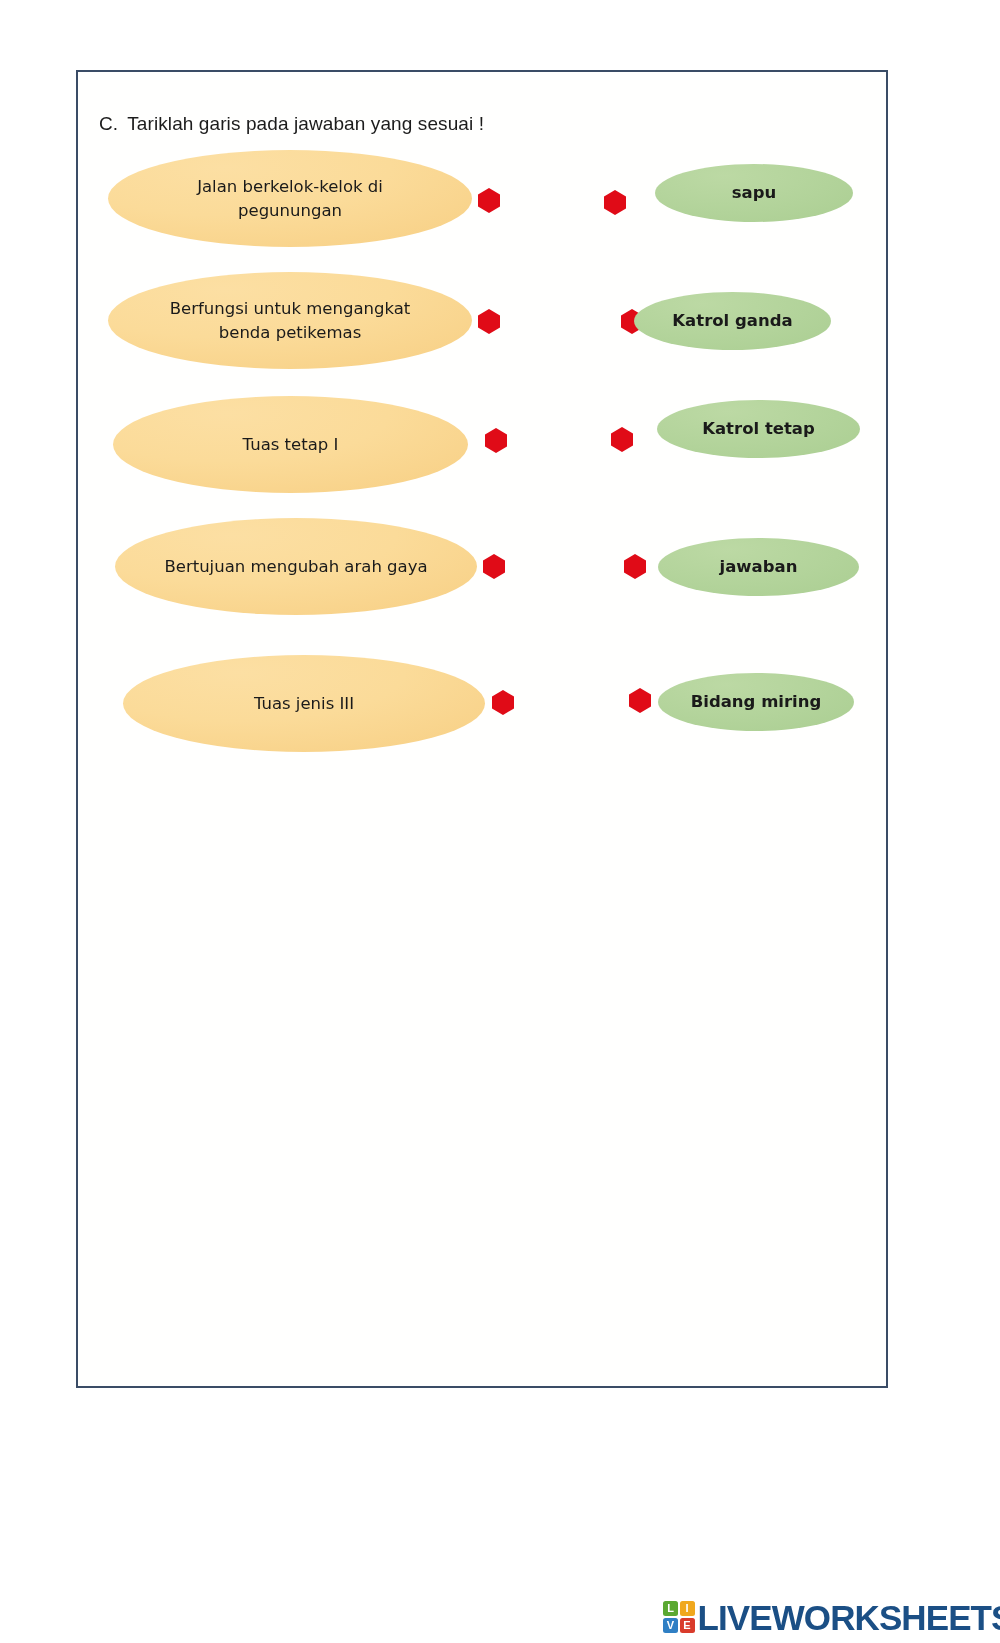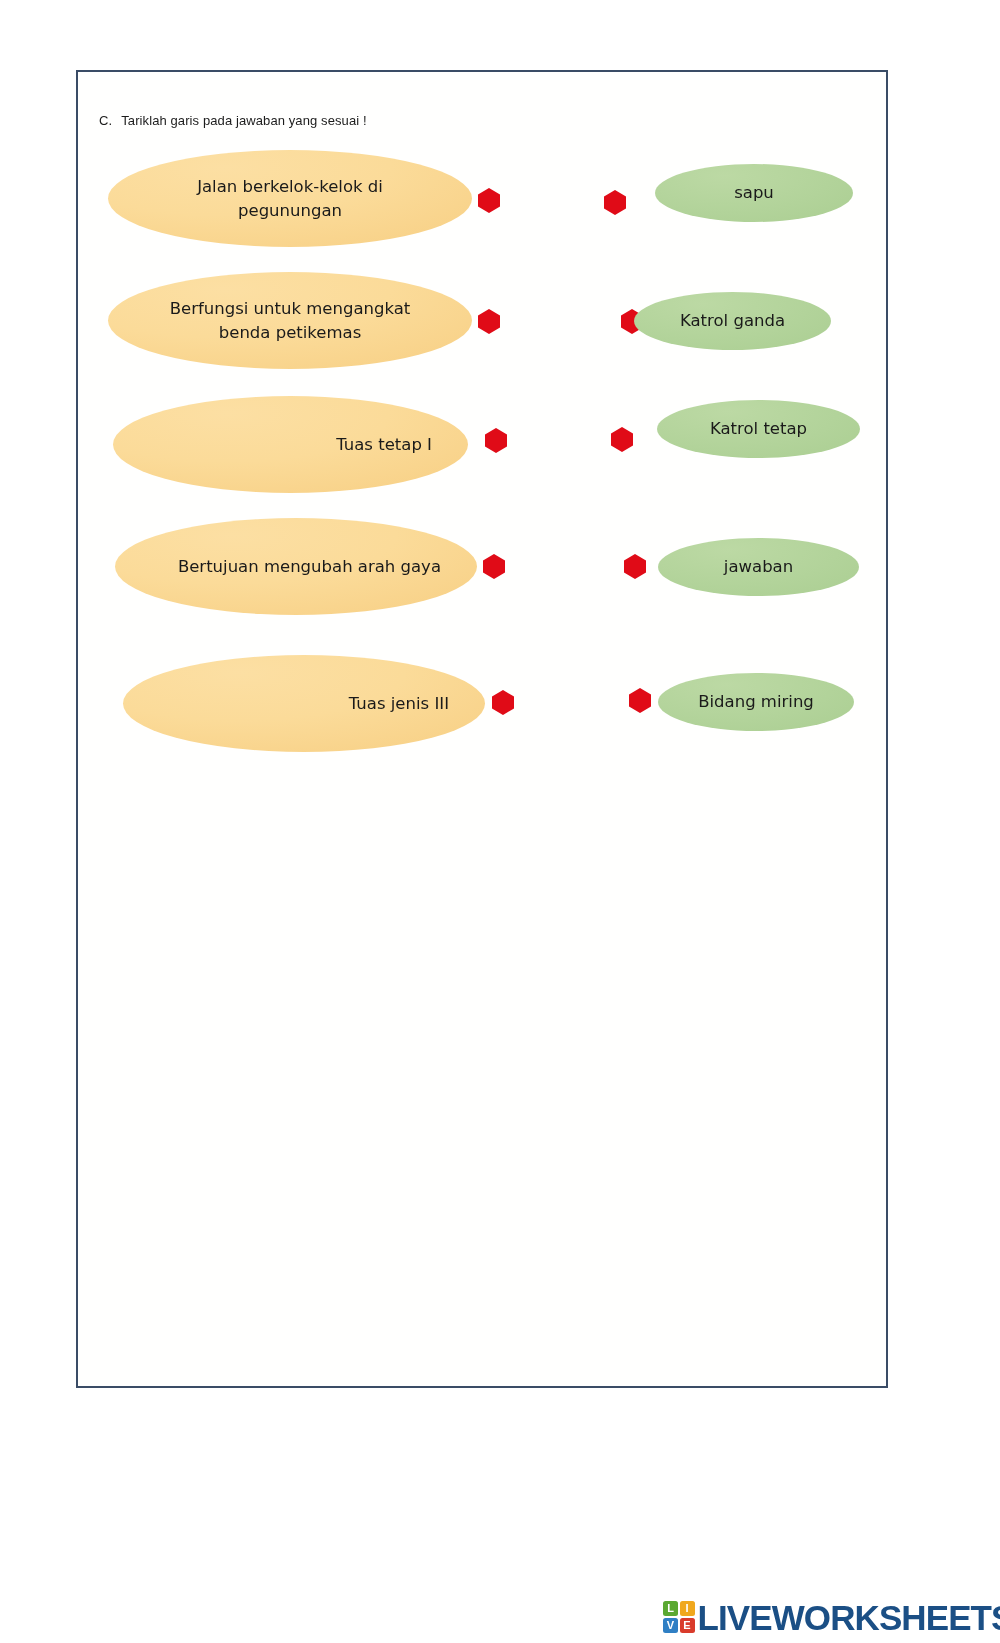--- a/index.html
+++ b/index.html
@@ -25,21 +25,21 @@
     border: 2px solid #3a4c66;
     background: #fffffe;
     box-sizing: border-box;
   }
 
   
   #instruction {
     position: absolute;
     left: 99px;
     top: 113px;
-    font-size: 13px;
+    font-size: 19px;
     color: #1c1c1c;
     letter-spacing: .1px;
     white-space: nowrap;
   }
   #instruction .ins-letter { margin-right: 9px; }
 
   
   .match-row {
     position: absolute;
     left: 0;
@@ -51,21 +51,21 @@
   .left-ellipse {
     position: absolute;
     left: 108px;
     width: 364px;
     height: 97px;
     border-radius: 50%;
     background: radial-gradient(ellipse 120% 130% at 32% 18%,
                  #fcdfa3 0%, #fbdb99 38%, #f8d289 72%, #f5c877 100%);
     display: flex;
     align-items: center;
-    justify-content: flex-end;
+    justify-content: center;
     text-align: center;
     box-sizing: border-box;
     padding: 0 36px;
   }
   .left-ellipse .ell-text {
     font-size: 16.5px;
     line-height: 1.45;
     color: #1a1a1a;
     font-family: "DejaVu Sans", sans-serif;
   }
@@ -77,20 +77,21 @@
     height: 58px;
     border-radius: 50%;
     background: radial-gradient(ellipse 120% 140% at 35% 20%,
                  #bcd9a4 0%, #b2d39a 45%, #a6cb8d 100%);
     display: flex;
     align-items: center;
     justify-content: center;
     text-align: center;
     box-sizing: border-box;
     padding: 0 14px;
+    font-weight: bold;
   }
   .right-ellipse .ell-text {
     font-size: 16.5px;
     line-height: 1.3;
     color: #1a1a1a;
     font-family: "DejaVu Sans", sans-serif;
   }
 
   
   .hex {

